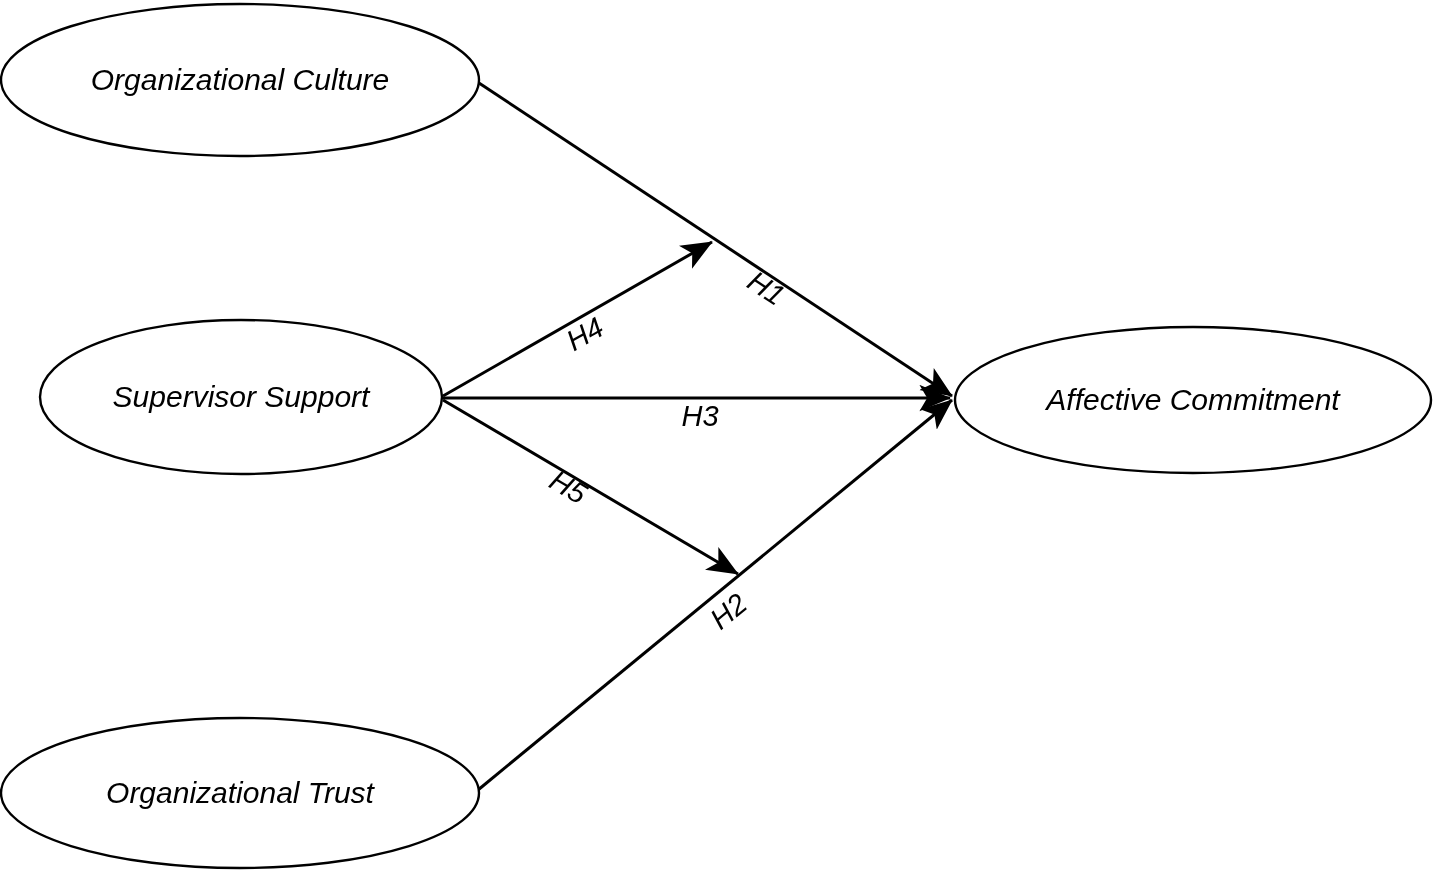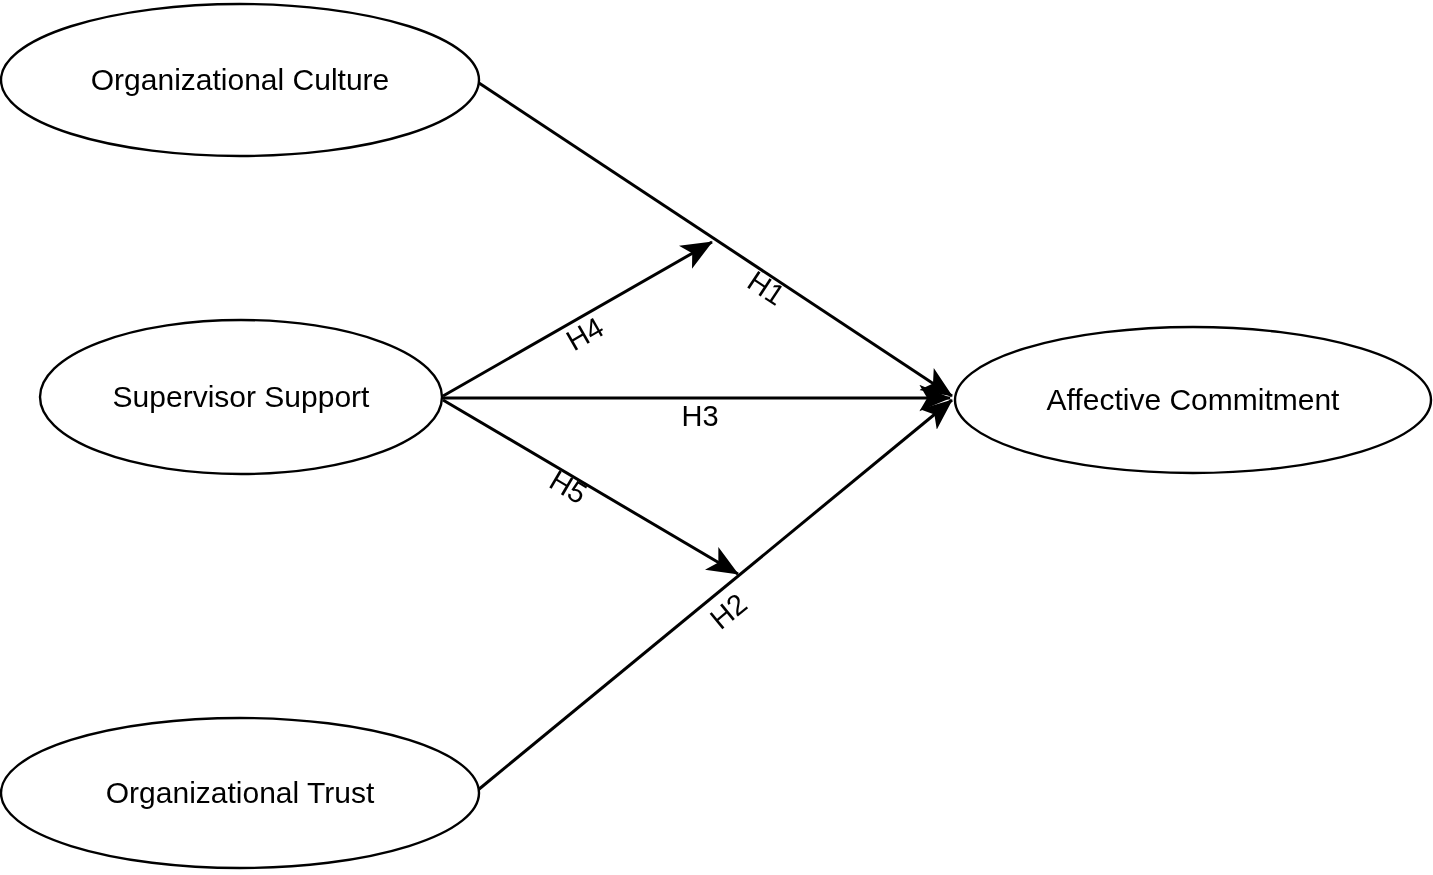--- a/index.html
+++ b/index.html
@@ -10,20 +10,21 @@
   }
   body {
     font-family: "Liberation Sans", sans-serif;
   }
   #diagram-root {
     position: relative;
     width: 1433px;
     height: 875px;
     background: #ffffff;
     overflow: hidden;
+    font-style: italic;
   }
   svg#model-svg {
     display: block;
     width: 1433px;
     height: 875px;
   }
   .node-ellipse {
     fill: #ffffff;
     stroke: #000000;
     stroke-width: 2.4;

